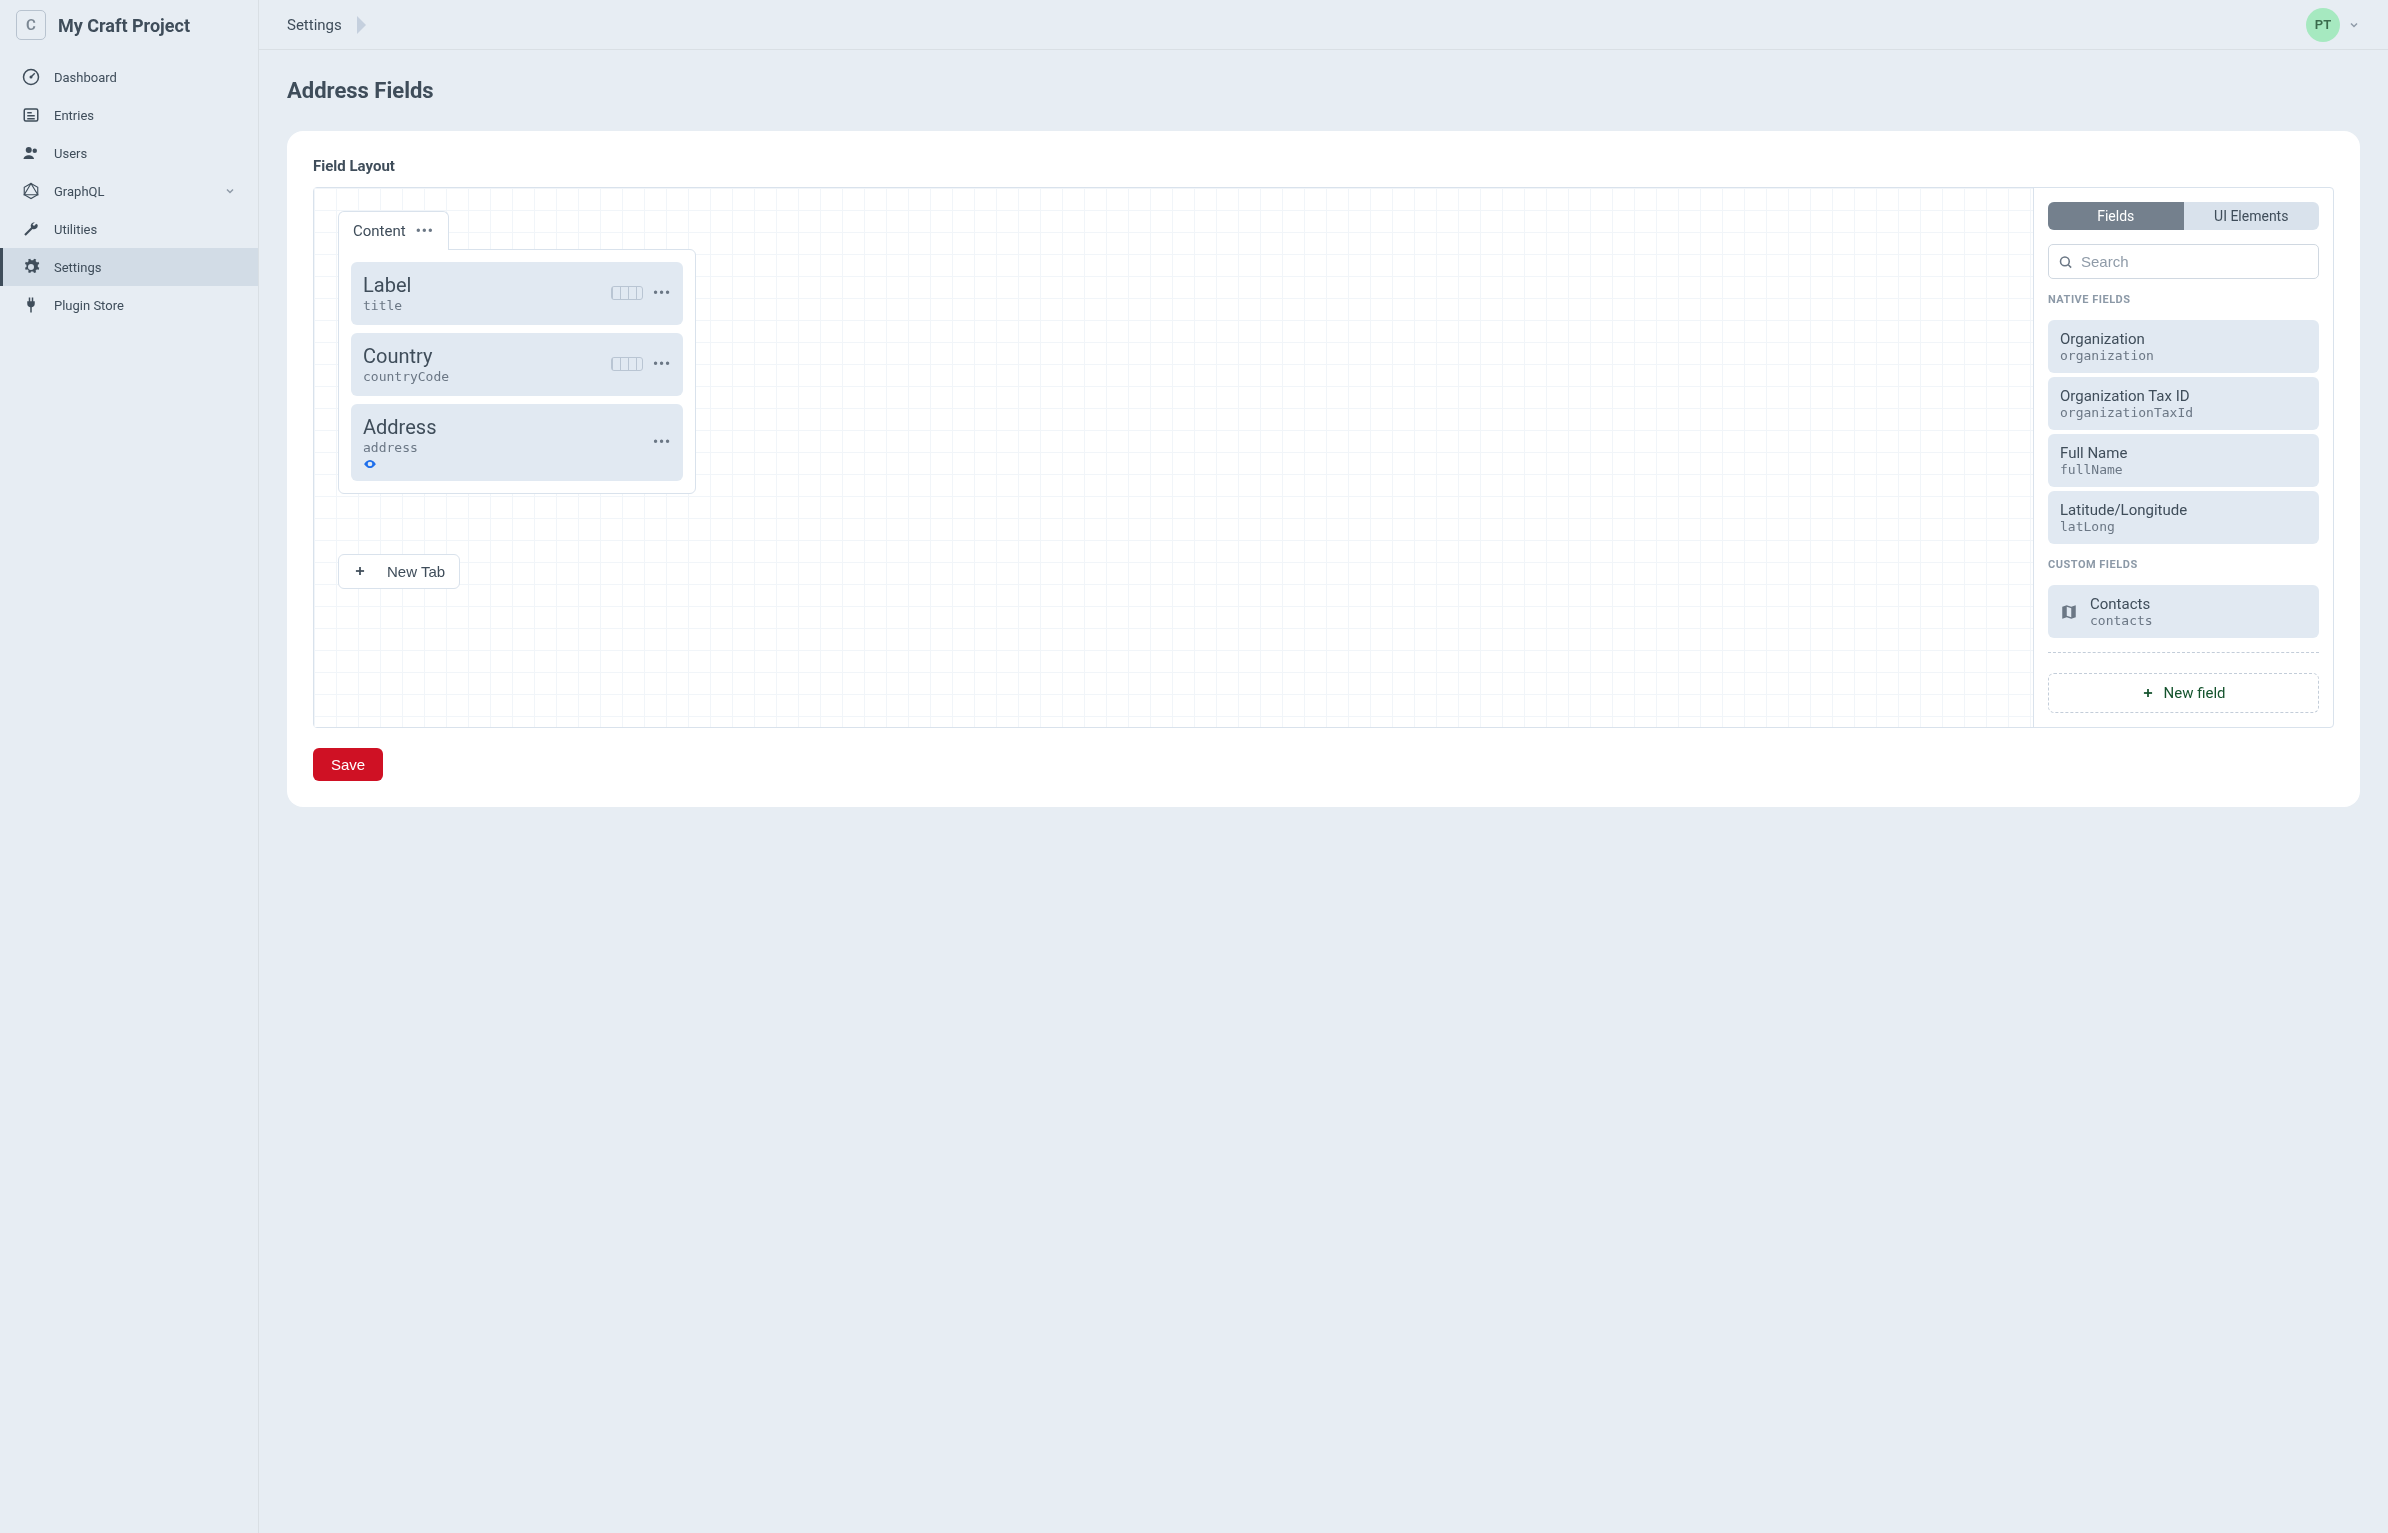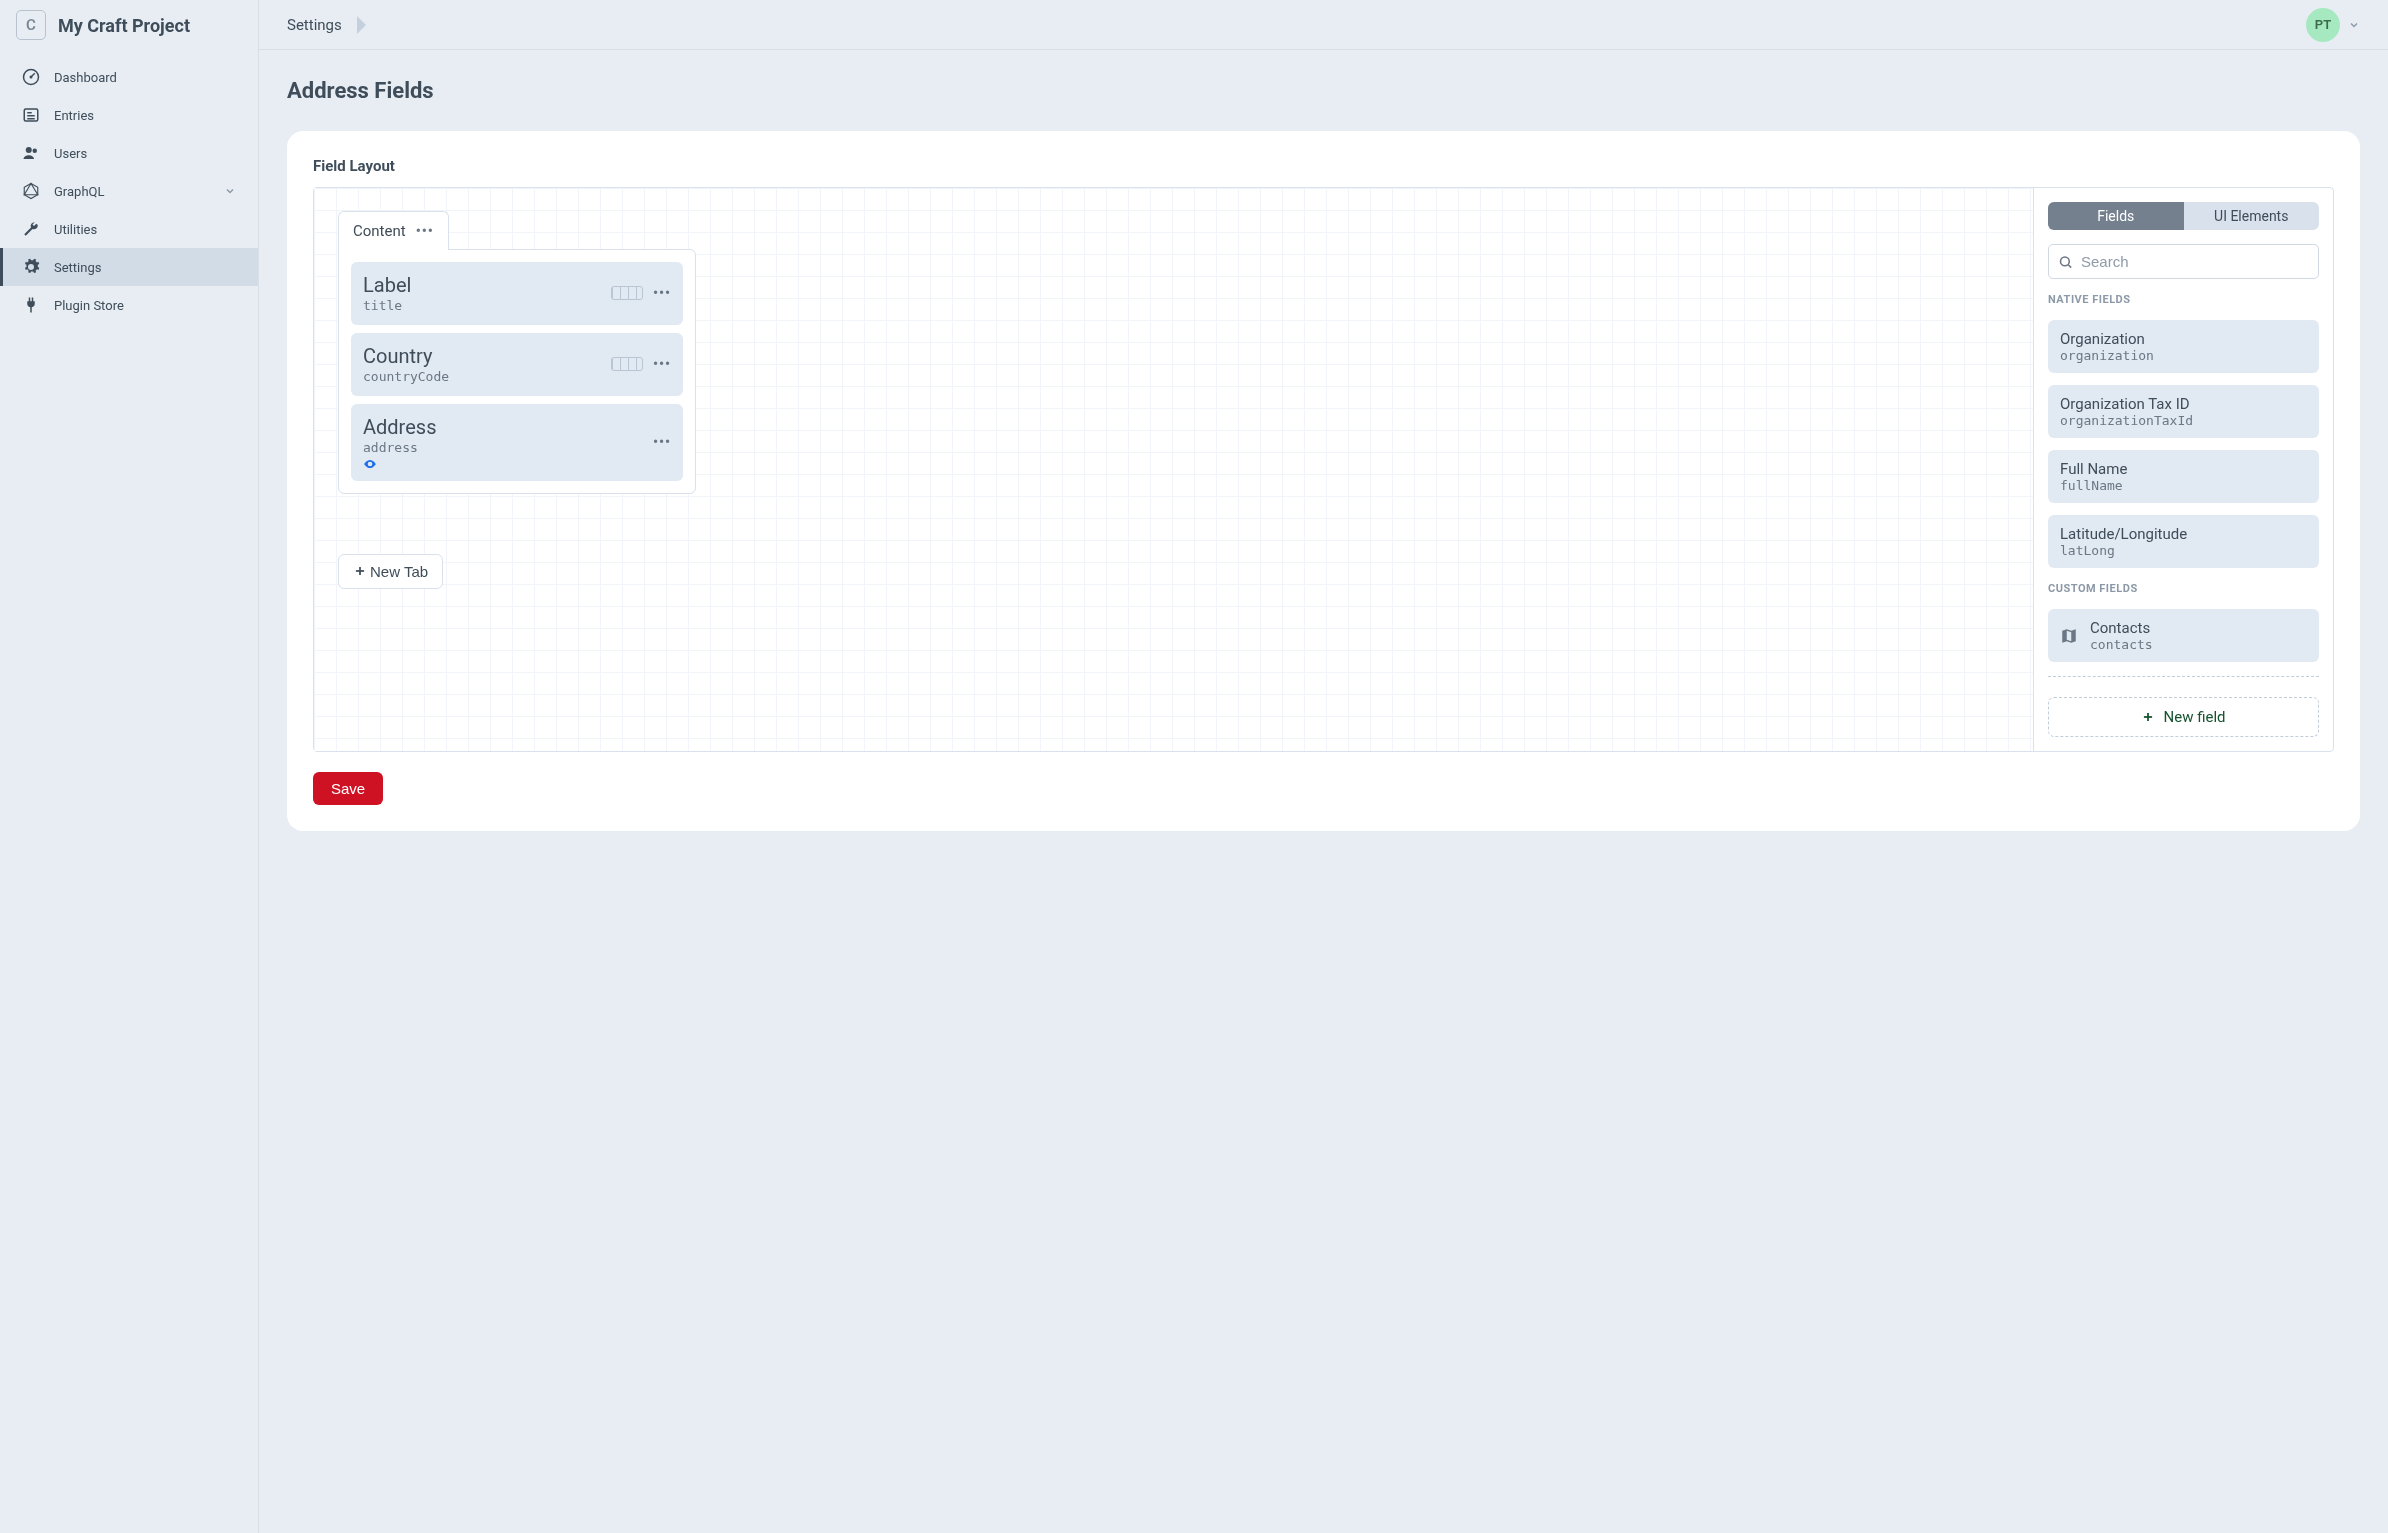--- a/index.html
+++ b/index.html
@@ -154,21 +154,21 @@
     opacity: 0.6;
   }
   .eye-icon { color: #1f6feb; }
 
   .new-tab-btn {
     margin-top: 60px;
     background: #fff;
     border: 1px solid #d9e2ec;
     border-radius: 6px;
     padding: 8px 14px;
-    display: inline-flex; align-items: center; gap: 3px;
+    display: inline-flex; align-items: center; gap: 20px;
     font-size: 15px; color: #3f4d5a;
     cursor: pointer;
   }
 
   .fld-side {
     width: 299px;
     padding: 14px;
     display: flex; flex-direction: column; gap: 14px;
   }
   .pill-tabs {
@@ -238,21 +238,21 @@
     background: #cf1124;
     color: #fff;
     border: none;
     border-radius: 6px;
     padding: 8px 18px;
     font-size: 15px;
     font-weight: 500;
     cursor: pointer;
   }
   svg { display:block; }
-  .stack { display:flex; flex-direction:column; gap:12px;}
+  .stack { display:flex; flex-direction:column; gap:4px;}
 </style>
 </head>
 <body>
 
 <div class="app">
   <aside class="sidebar">
     <div class="side-header">
       <div class="logo-sq">C</div>
       <div class="project-name">My Craft Project</div>
     </div>

